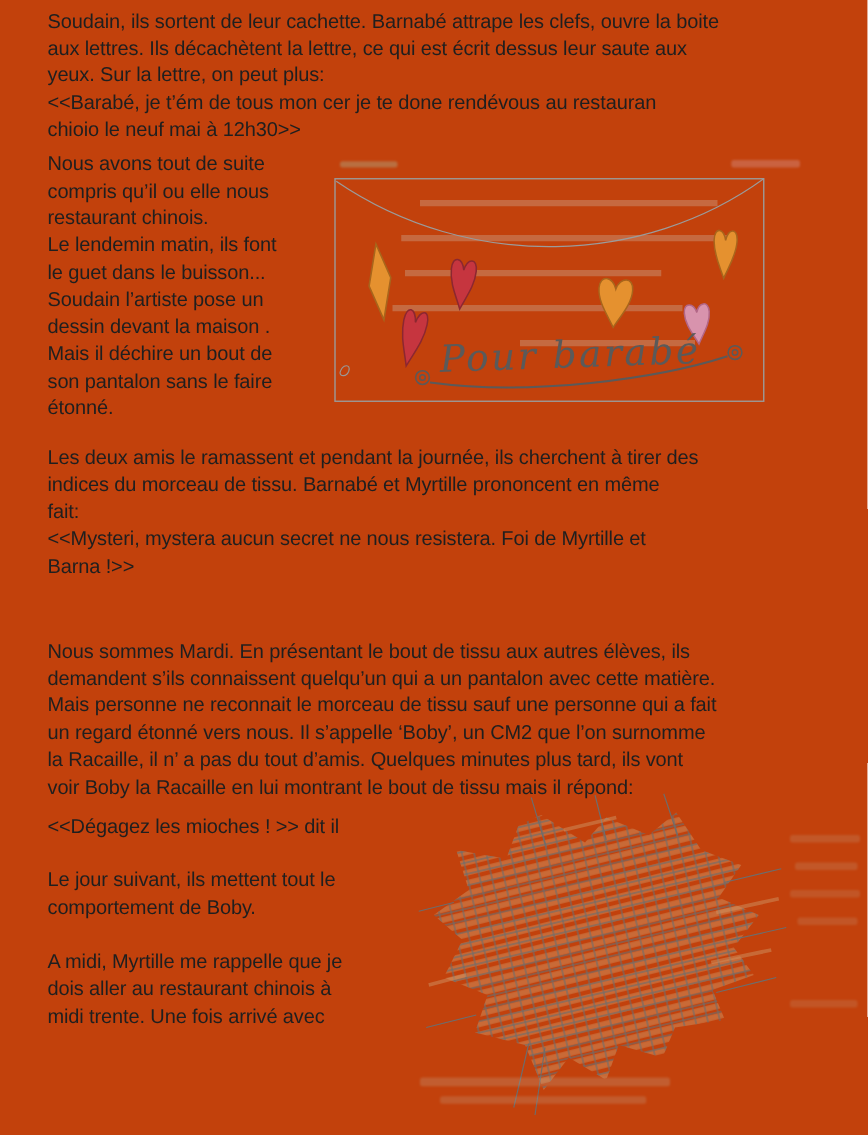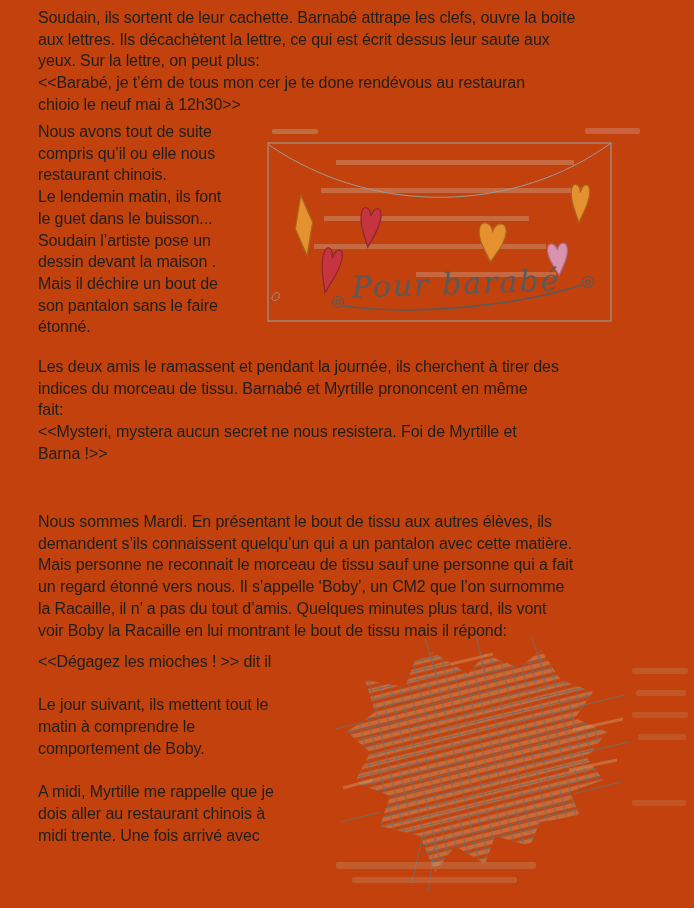--- a/index.html
+++ b/index.html
@@ -88,21 +88,20 @@
     <div class="ln">Mais personne ne reconnait le morceau de tissu sauf une personne qui a fait</div>
     <div class="ln">un regard étonné vers nous. Il s’appelle ‘Boby’, un CM2 que l’on surnomme</div>
     <div class="ln">la Racaille, il n’ a pas du tout d’amis. Quelques minutes plus tard, ils vont</div>
     <div class="ln">voir Boby la Racaille en lui montrant le bout de tissu mais il répond:</div>
   </div>
 
   <div class="tb" style="left:38px;top:636px;width:300px;margin-top:15px;">
     <div class="ln">&lt;&lt;Dégagez les mioches ! &gt;&gt; dit il</div>
     <div class="ln"></div>
     <div class="ln">Le jour suivant, ils mettent tout le</div>
-    <div class="ln">matin à comprendre le</div>
     <div class="ln">comportement de Boby.</div>
     <div class="ln"></div>
     <div class="ln">A midi, Myrtille me rappelle que je</div>
     <div class="ln">dois aller au restaurant chinois à</div>
     <div class="ln">midi trente. Une fois arrivé avec</div>
   </div>
 
   <svg class="art" style="left:333px;top:630px" width="302" height="270" viewBox="0 0 302 270">
     <defs>
       <pattern id="shadeP" patternUnits="userSpaceOnUse" width="8" height="8" patternTransform="rotate(-14)">

